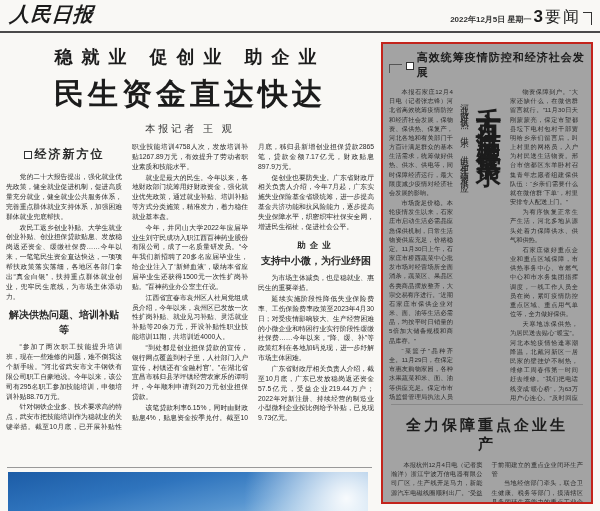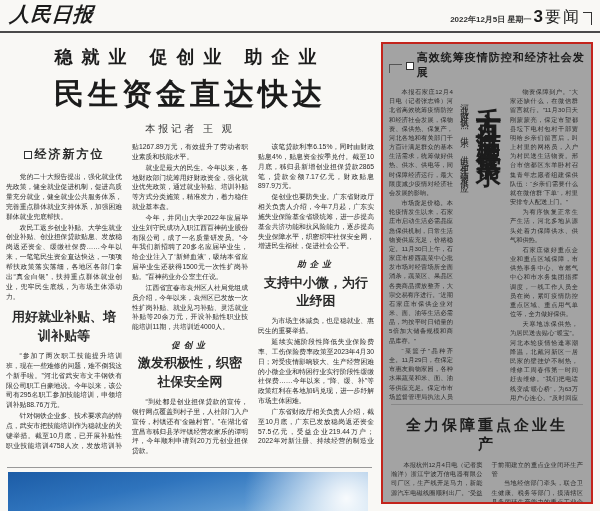--- a/index.html
+++ b/index.html
@@ -34,22 +34,22 @@
   .columns-wrap { height:320px; overflow:hidden; }
   .columns { column-count:3; column-gap:10px; height:320px;
     font-size:6.8px; line-height:1.45; text-align:justify; color:#2a2a2a; }
   .columns p { text-indent:2em; margin-bottom:1px; }
   .col-tag { text-align:center; font-weight:bold; font-size:12px; letter-spacing:2px;
     margin:4px 0 9px; }
   .tag-icon { display:inline-block; width:8px; height:8px; border:1px solid #333;
     background:linear-gradient(#fff 42%, #333 42%, #333 58%, #fff 58%);
     margin-right:3px; transform:translateY(1px); }
   .subhead { margin:7px 0 5px; text-align:center; break-inside:avoid; }
-  .sh-label { font-size:8.5px; font-weight:bold; font-style:italic; letter-spacing:4px; }
-  .sh-title { font-size:13px; font-weight:bold; margin-top:3px; }
+  .sh-label { font-size:8.5px; font-weight:bold; letter-spacing:4px; }
+  .sh-title { font-size:10px; font-weight:bold; margin-top:3px; }
   
   .photo-divider { border-top:1px solid #999; margin:5px 2px 4px 1px; }
   .photo { margin-left:2px; width:360px; height:70px; position:relative; overflow:hidden;
     background:
       radial-gradient(circle at 94% 38%, rgba(255,255,255,0.95) 0, rgba(255,255,255,0) 30%),
       linear-gradient(168deg, #1c5ca6 0%, #2f74bd 30%, #5795d0 55%, #8fbde2 78%, #d7eaf7 100%); }
   .photo::after { content:""; position:absolute; left:0; right:0; bottom:0; height:26px;
     background:repeating-linear-gradient(96deg, rgba(255,255,255,0.55) 0 1px, rgba(255,255,255,0) 1px 4px);
     opacity:.7; }
   
@@ -102,32 +102,28 @@
 
       <div class="columns-wrap">
         <div class="columns">
           <div class="col-tag">
             <span class="tag-icon"></span><span>经济新方位</span>
           </div>
           <p>党的二十大报告提出，强化就业优先政策，健全就业促进机制，促进高质量充分就业，健全就业公共服务体系，完善重点群体就业支持体系，加强困难群体就业兜底帮扶。</p>
           <p>农民工返乡创业补贴、大学生就业创业补贴、创业担保贷款贴息、发放稳岗返还资金、缓缴社保费……今年以来，一笔笔民生资金直达快达，一项项帮扶政策落实落细，各地区各部门拿出“真金白银”，扶持重点群体就业创业，兜牢民生底线，为市场主体添动力。</p>
 
           <div class="subhead">
-            <div class="sh-title">用好就业补贴、培训补贴等</div>
+            <div class="sh-title">解决供热问题、培训补贴等</div>
           </div>
           <p>“参加了两次职工技能提升培训班，现在一些难修的问题，难不倒我这个新手啦。”河北省武安市文丰钢铁有限公司职工自豪地说。今年以来，该公司有295名职工参加技能培训，申领培训补贴88.76万元。</p>
           <p>针对钢铁企业多、技术要求高的特点，武安市把技能培训作为稳就业的关键举措。截至10月底，已开展补贴性职业技能培训4758人次，发放培训补贴1267.89万元，有效提升了劳动者职业素质和技能水平。</p>
           <p>就业是最大的民生。今年以来，各地财政部门统筹用好财政资金，强化就业优先政策，通过就业补贴、培训补贴等方式分类施策，精准发力，着力稳住就业基本盘。</p>
           <p>今年，井冈山大学2022年应届毕业生刘守民成功入职江西百神药业股份有限公司，成了一名质量研发员。“今年我们新招聘了20多名应届毕业生，给企业注入了‘新鲜血液’，吸纳本省应届毕业生还获得1500元一次性扩岗补贴。”百神药业办公室主任说。</p>
           <p>江西省宜春市袁州区人社局党组成员介绍，今年以来，袁州区已发放一次性扩岗补贴、就业见习补贴、灵活就业补贴等20余万元，开设补贴性职业技能培训11期，共培训近4000人。</p>
 
-          <div class="subhead">
-            <div class="sh-label">促创业</div>
-            <div class="sh-title">激发积极性，织密社保安全网</div>
-          </div>
           <p>“到处都是创业担保贷款的宣传，银行网点覆盖到村子里，人社部门入户宣传，村镇还有‘金融村官’。”在湖北省宜昌市秭归县茅坪镇经营农家乐的谭明坪，今年顺利申请到20万元创业担保贷款。</p>
           <p>该笔贷款利率6.15%，同时由财政贴息4%，贴息资金按季兑付。截至10月底，秭归县新增创业担保贷款2865笔，贷款金额7.17亿元，财政贴息897.9万元。</p>
           <p>促创业也要防失业。广东省财政厅相关负责人介绍，今年7月起，广东实施失业保险基金省级统筹，进一步提高基金共济功能和抗风险能力，逐步提高失业保障水平，织密织牢社保安全网，增进民生福祉，促进社会公平。</p>
 
           <div class="subhead">
             <div class="sh-label">助企业</div>
             <div class="sh-title">支持中小微，为行业纾困</div>
           </div>
           <p>为市场主体减负，也是稳就业、惠民生的重要举措。</p>
           <p>延续实施阶段性降低失业保险费率、工伤保险费率政策至2023年4月30日；对受疫情影响较大、生产经营困难的小微企业和特困行业实行阶段性缓缴社保费……今年以来，“降、缓、补”等政策红利在各地加码兑现，进一步纾解市场主体困难。</p>

